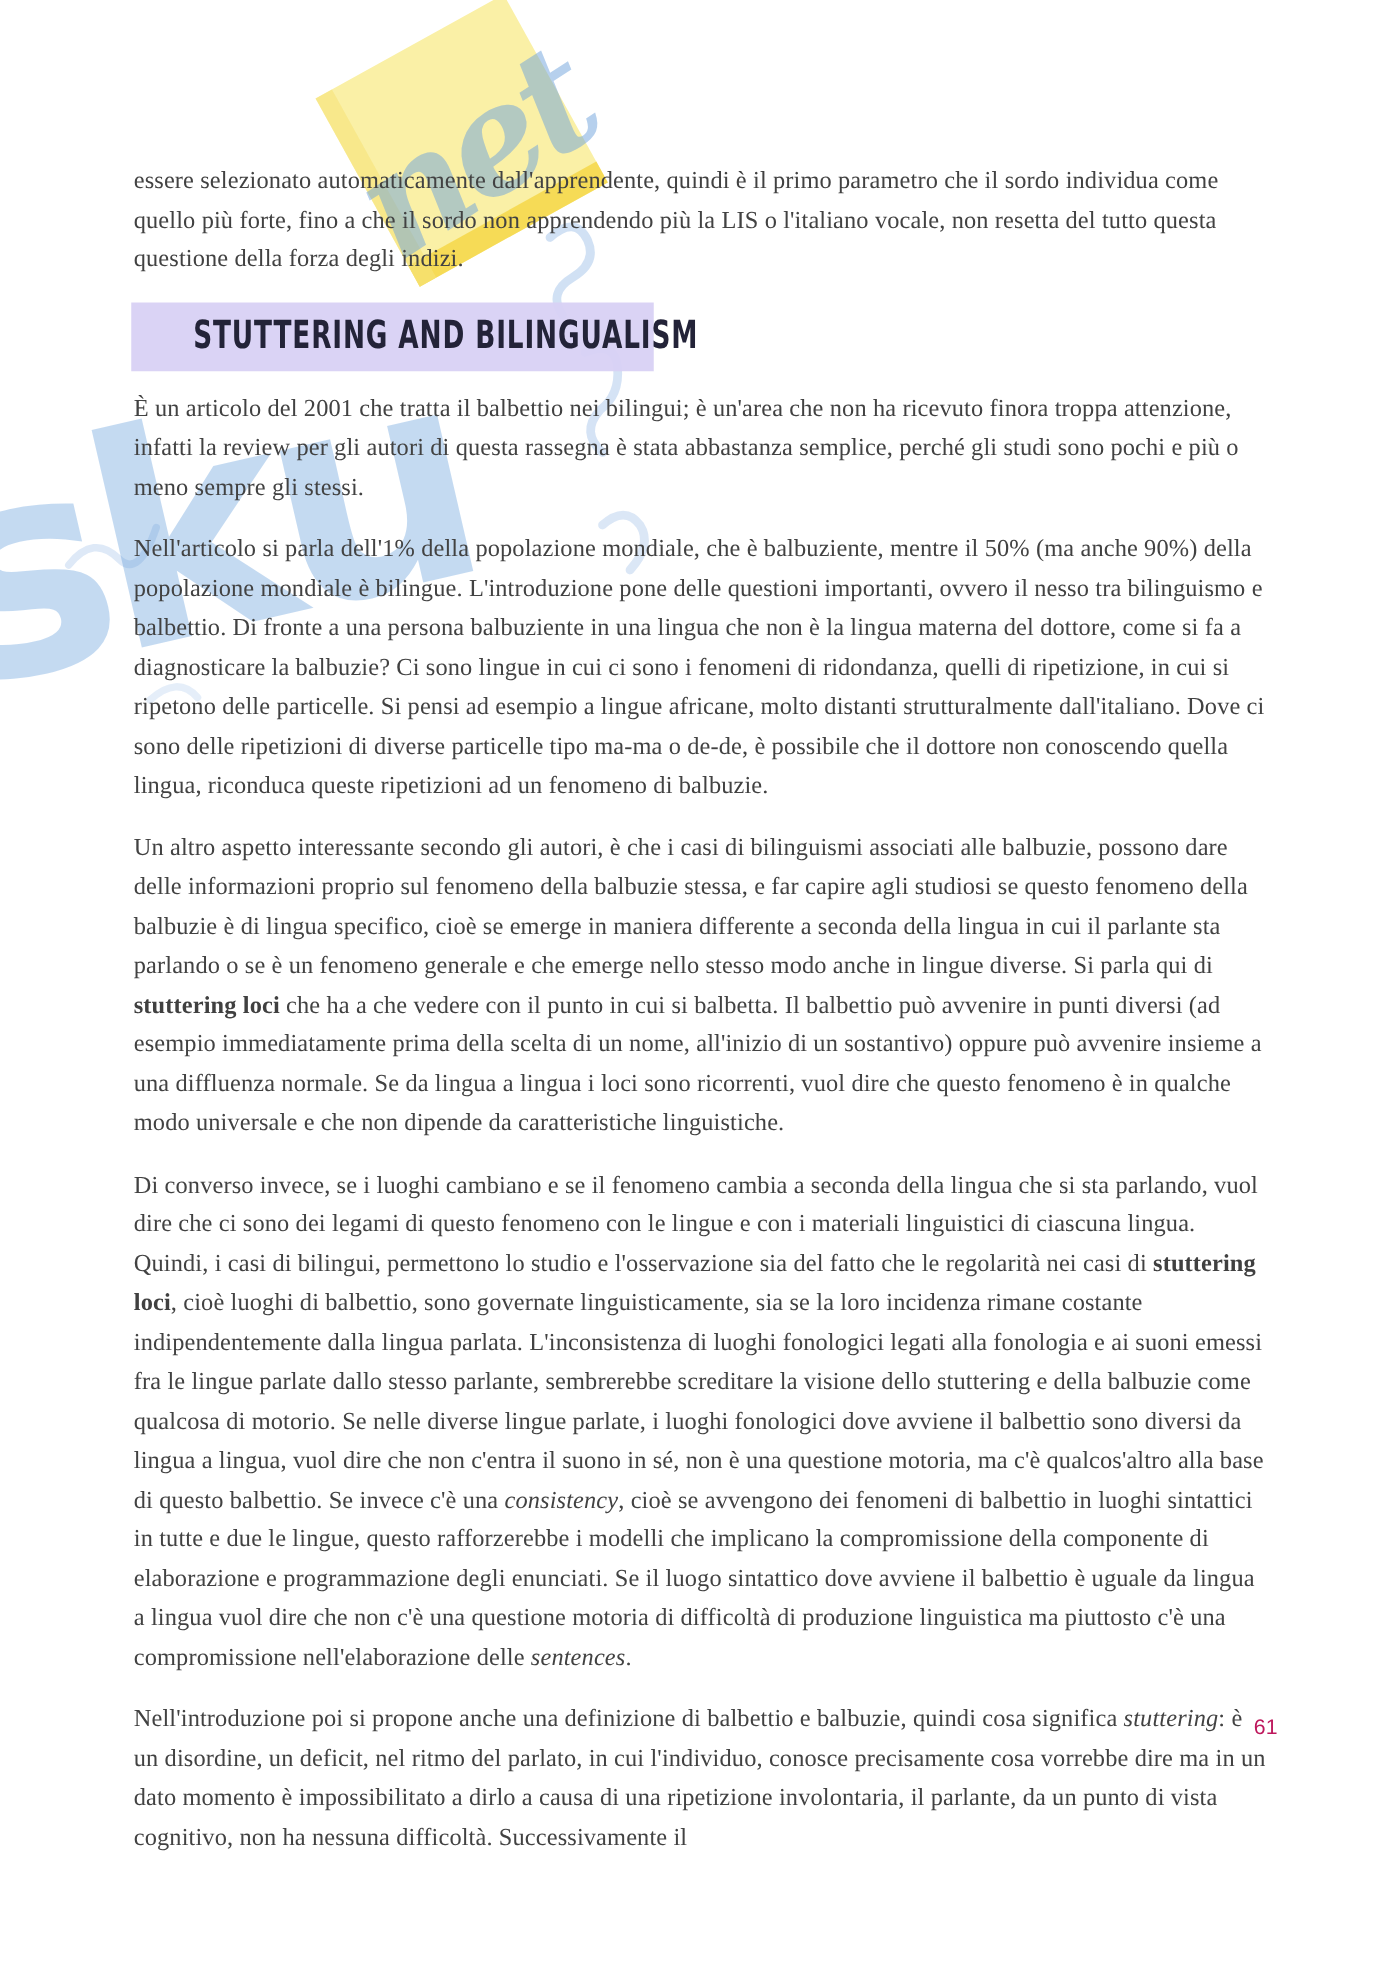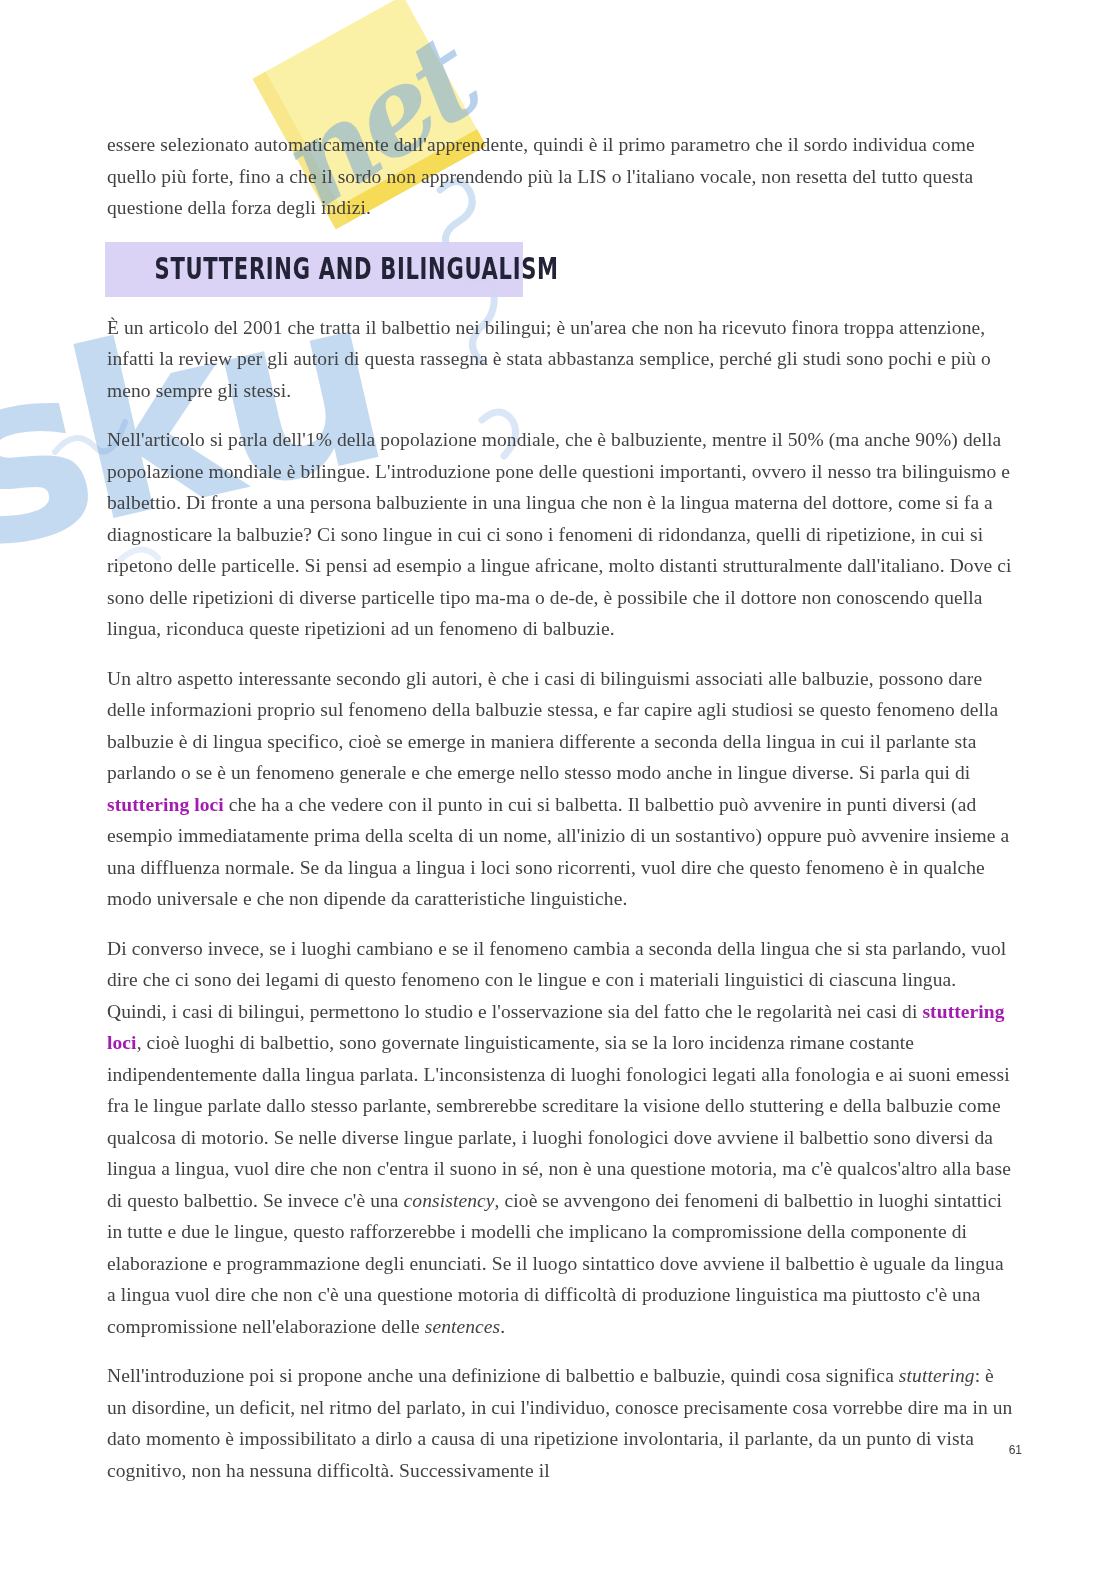--- a/index.html
+++ b/index.html
@@ -25,21 +25,21 @@
     left:107px;
     top:129px;
     width:906px;
     z-index:2;
     font-size:19.5px;
     line-height:31.5px;
     color:#424242;
     letter-spacing:0.1px;
   }
   .para{margin:0 0 18px 0;font-family:Liberation Serif, serif;}
-  .para .b{font-weight:bold;color:#a21caf;}
+  .para .b{font-weight:bold;color:#404040;}
   .para .i{font-style:italic;}
   
   .heading-band{
     width:378px;
     height:55px;
     margin:2px 0 15px -2px;
     background:rgba(216,209,244,0.95);
     display:flex;
     align-items:center;
     overflow:visible;
@@ -53,25 +53,25 @@
     font-weight:bold;
     font-size:31px;
     letter-spacing:1px;
     color:#232338;
     transform:scaleX(0.68);
     transform-origin:left center;
   }
   
   .page-number{
     position:absolute;
-    top:1443px;
+    top:1372px;
     right:94px;
     z-index:2;
-    font-size:12px;
-    color:#404040;
+    font-size:17px;
+    color:#be185d;
   }
 </style>
 </head>
 <body>
 
 <div class="page">
 
   <div class="watermark" aria-hidden="true">
     <svg width="580" height="640" viewBox="0 0 580 640" xmlns="http://www.w3.org/2000/svg">
 

